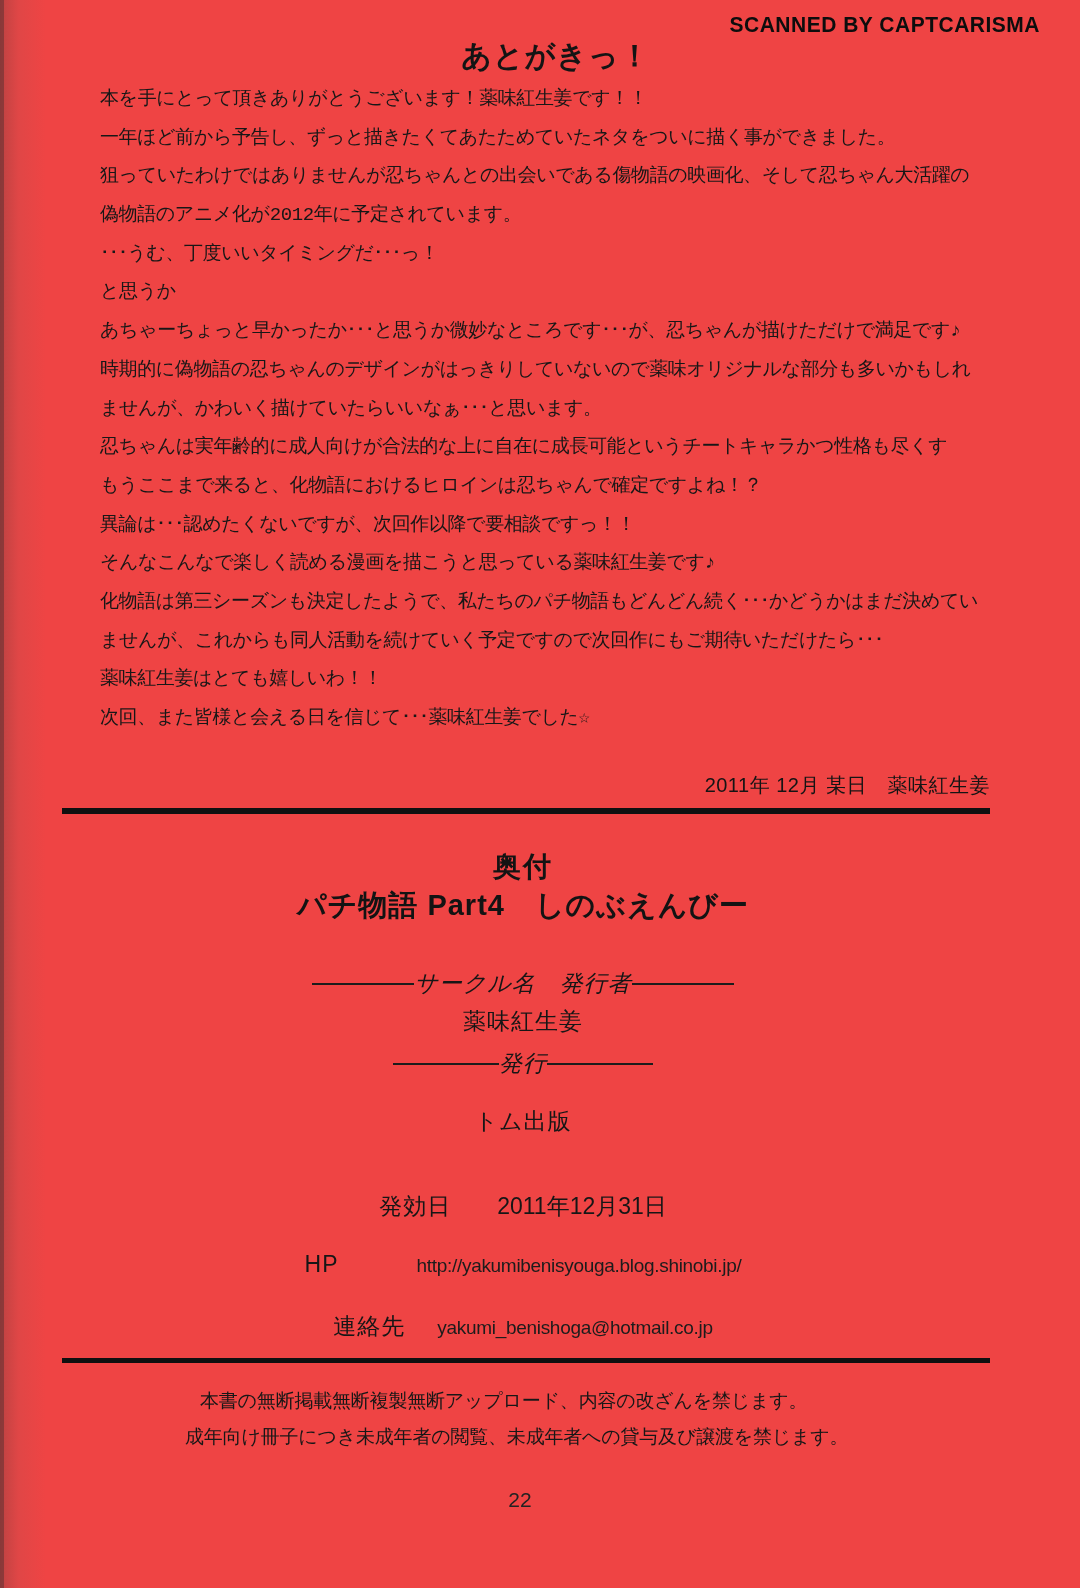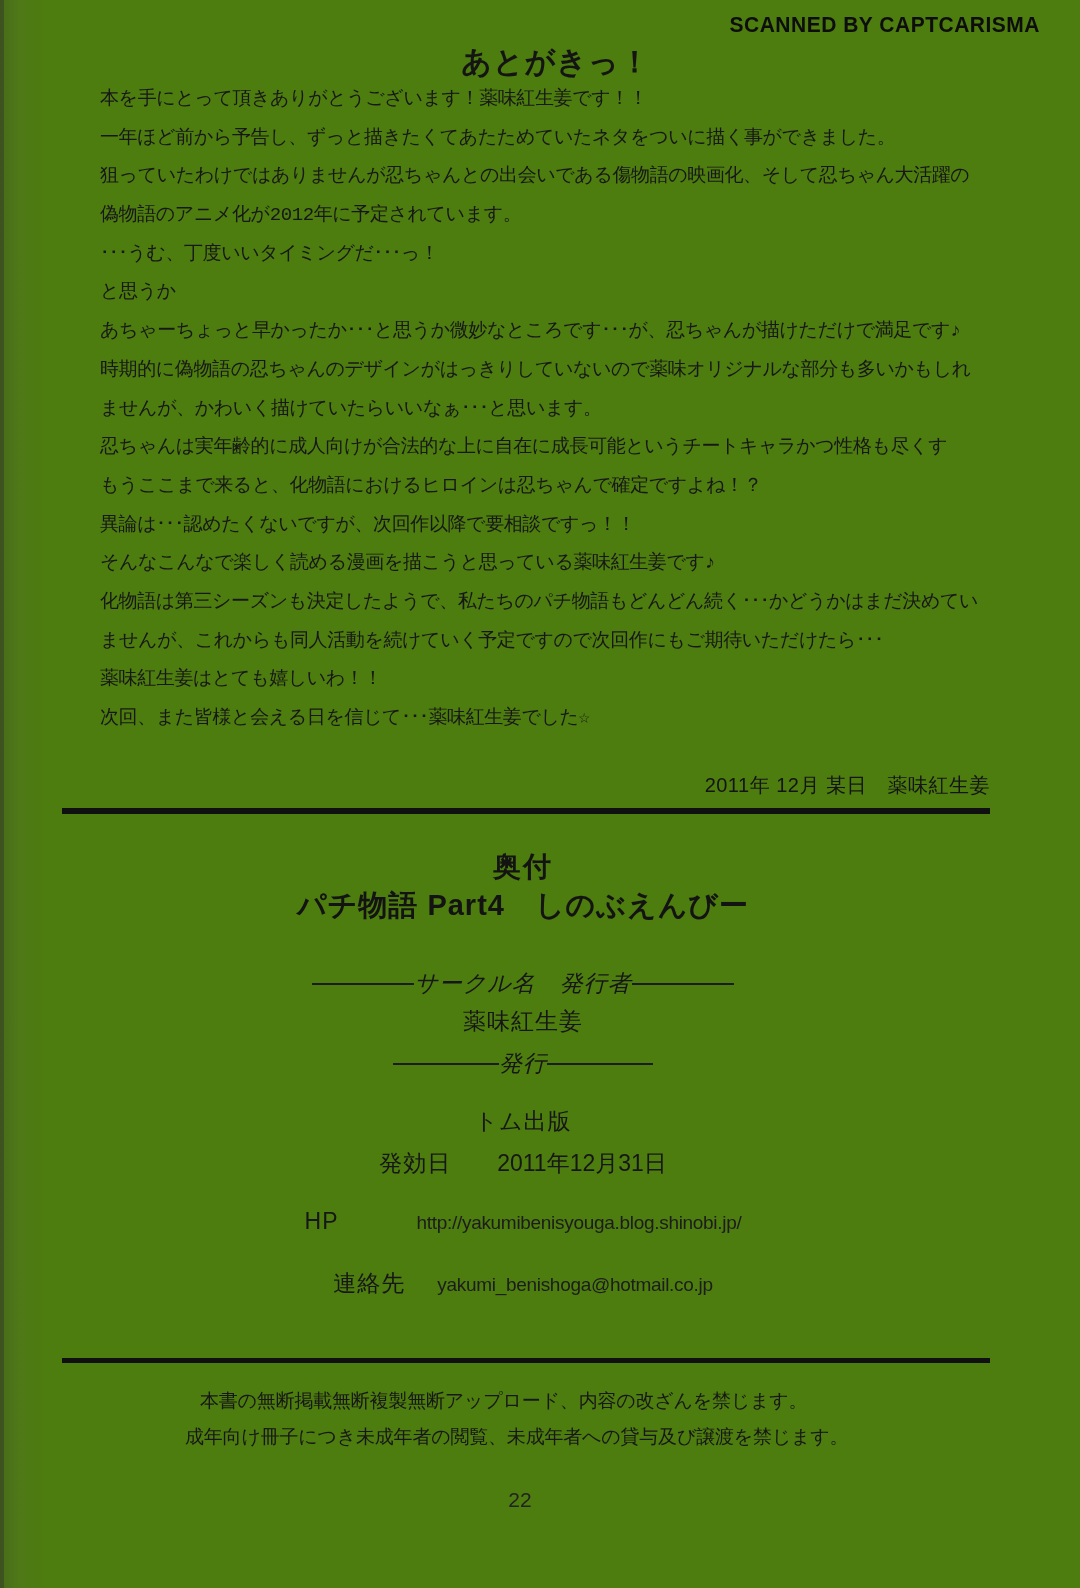--- a/index.html
+++ b/index.html
@@ -3,39 +3,39 @@
 <meta charset="utf-8">
 <style>
   html,body{margin:0;padding:0;}
   body{
     width:1080px;height:1588px;
     font-family:"Liberation Sans","DejaVu Sans",sans-serif;
     background:#e9e9e7;
   }
   .page{
     position:relative;width:1080px;height:1588px;overflow:hidden;
-    background:#4d7c0f;
+    background:#ef4444;
     color:#1a1a1a;
   }
   
   .left-shadow{
     position:absolute;left:0;top:0;bottom:0;width:46px;
     background:linear-gradient(to right, rgba(60,60,60,.28), rgba(90,90,90,.10) 40%, rgba(120,120,120,0));
     pointer-events:none;
   }
   .left-shadow::before{
     content:"";position:absolute;left:0;top:0;bottom:0;width:4px;background:rgba(40,40,40,.35);
   }
   .scanner-credit{
     position:absolute;top:12px;right:40px;
     font-size:21px;font-weight:800;letter-spacing:.5px;
     transform:scaleY(1.08);color:#0d0d0d;white-space:nowrap;
   }
   .title{
-    position:absolute;top:34px;left:0;right:0;margin:8px;
+    position:absolute;top:34px;left:0;right:0;margin:2px;
     text-align:center;font-size:30px;font-weight:600;letter-spacing:1px;color:#141414;padding-left:32px;
   }
   .body-lines{
     position:absolute;top:80px;left:100px;right:24px;font-family:Liberation Mono, monospace;
   }
   .line{
     height:38.7px;line-height:38.7px;font-size:19px;letter-spacing:-0.4px;
     white-space:nowrap;color:#171717;
   }
   .date-line{
@@ -57,21 +57,21 @@
   .seg{display:inline-block;height:0;border-top:2px solid #1c1c1c;}
   .circle-rule{top:968px;}
   .circle-rule .seg{width:102px;}
   .publish-rule{top:1048px;}
   .publish-rule .seg{width:106px;}
   .c-text{font-size:23px;letter-spacing:1px;color:#161616;}
   .c-circle-name{top:1006px;}
   .c-publisher{top:1106px;text-align:center;}
   .kv{
     position:absolute;left:0;width:100%;
-    display:flex;align-items:baseline;justify-content:center;white-space:nowrap;
+    display:flex;align-items:baseline;justify-content:center;white-space:nowrap;margin-top:43px;
   }
   .kv .k{font-size:23px;letter-spacing:1px;color:#161616;}
   .kv-date{top:1148px;gap:46px;}
   .kv-date .v{font-size:23px;letter-spacing:0;color:#161616;}
   .kv-hp{top:1208px;gap:78px;}
   .kv-contact{top:1268px;gap:32px;}
   .latin{font-size:19px;letter-spacing:-0.3px;color:#1c1c1c;}
   .notice{position:absolute;font-size:19px;letter-spacing:-0.2px;white-space:nowrap;color:#171717;}
   .notice-1{top:1388px;left:200px;}
   .notice-2{top:1424px;left:185px;}

